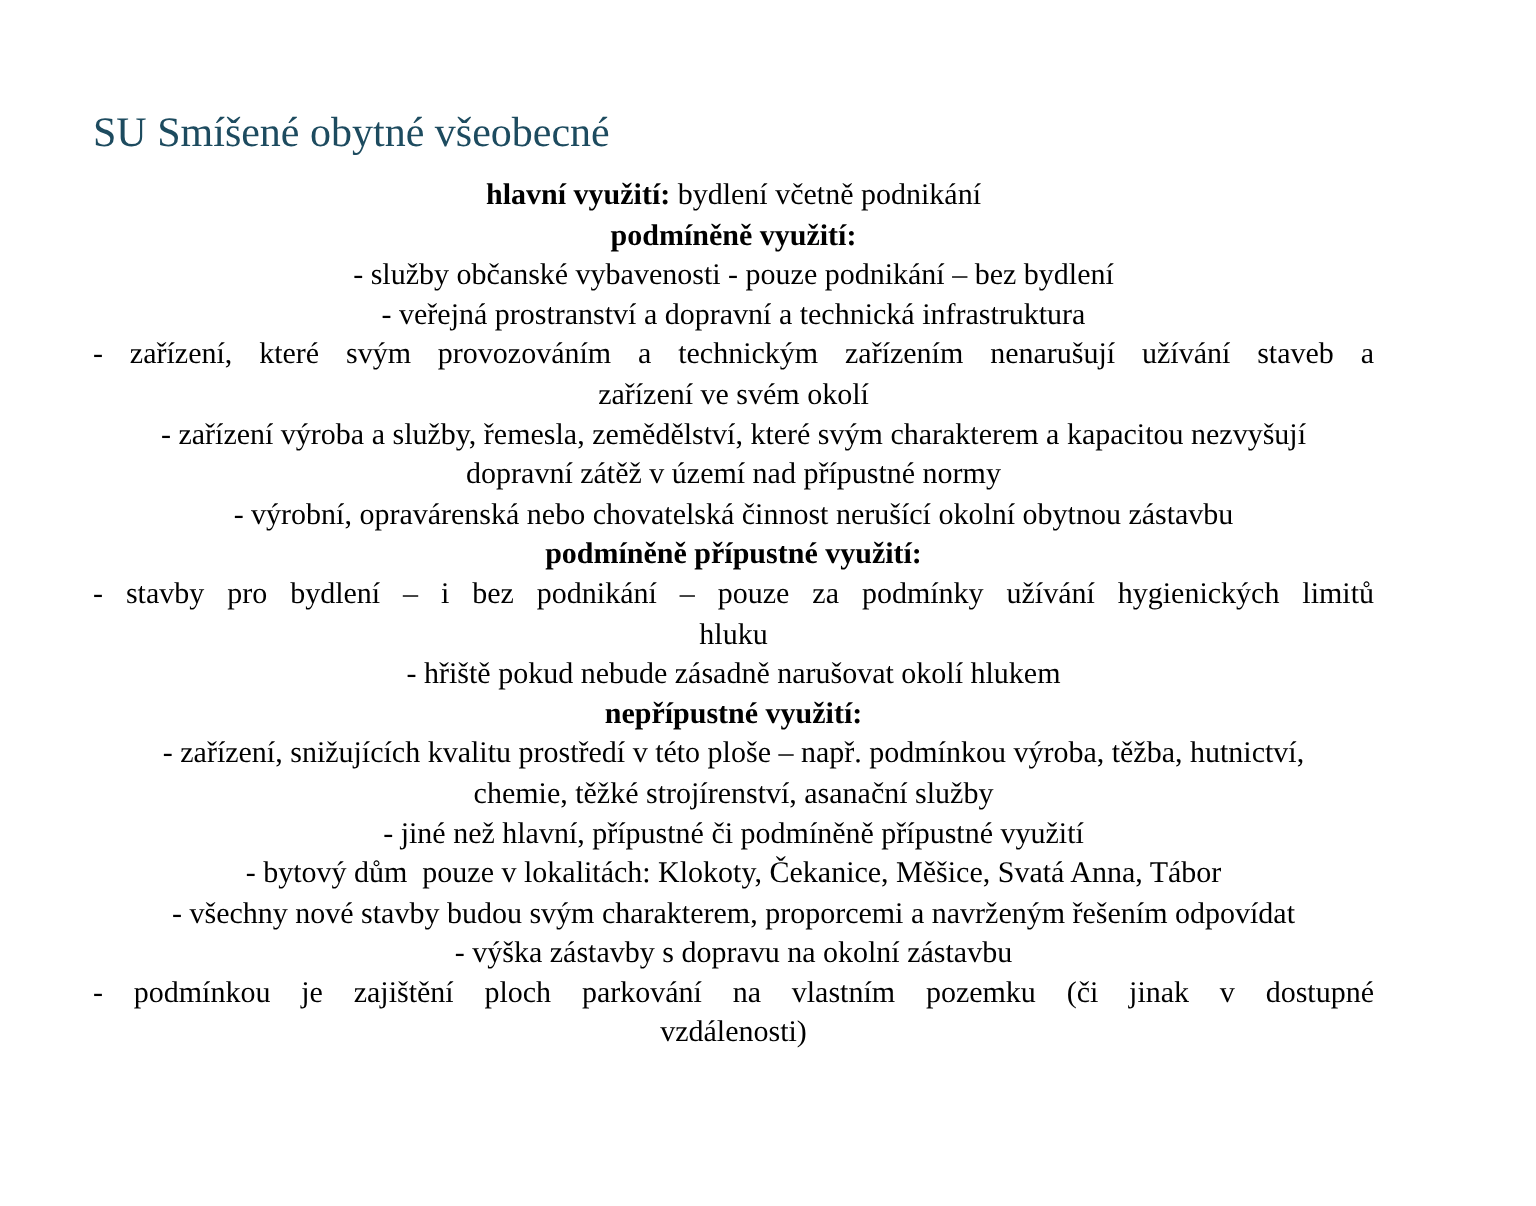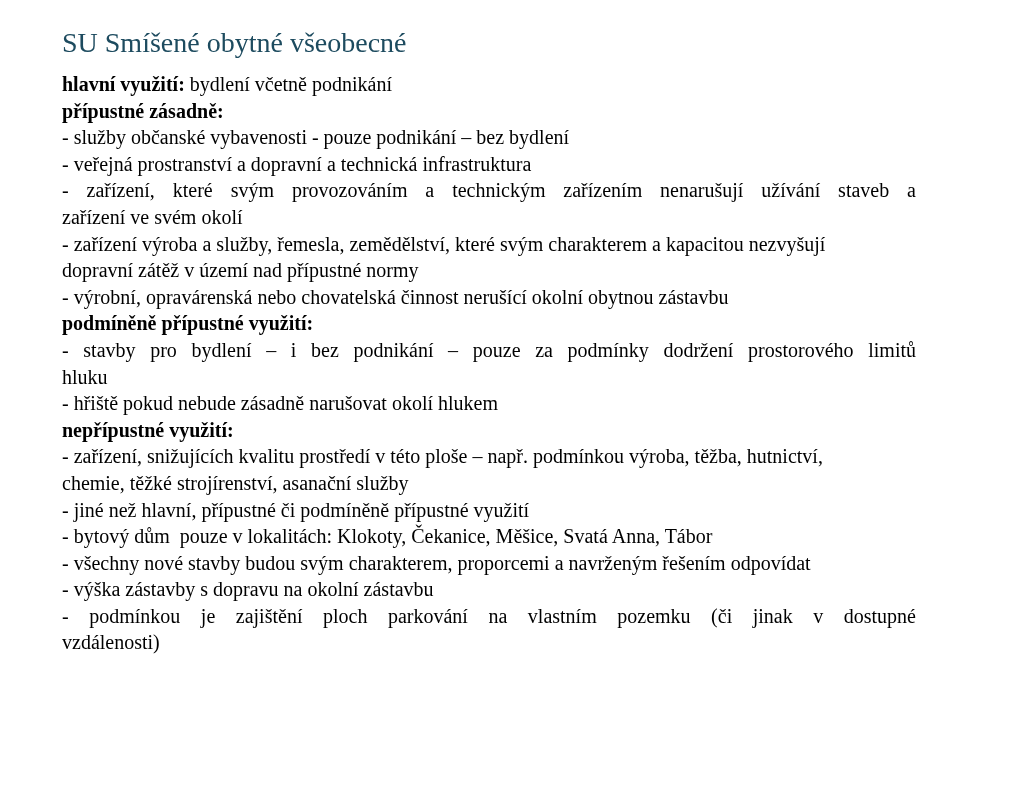--- a/index.html
+++ b/index.html
@@ -9,34 +9,35 @@
   }
   body {
     width: 1024px;
     height: 804px;
     font-family: "Liberation Serif", "DejaVu Serif", serif;
     color: #000000;
     overflow: hidden;
   }
   .doc {
     padding: 26px 108px 0 62px; 
+    margin-top: 46px;
   }
   .doc-title {
     font-size: 28px;
     line-height: 34px;
     font-weight: 400;
     color: #1d4b5f;
     margin: 0 0 11px 0;
     white-space: pre-wrap;
   }
   .line {
     font-size: 20px;
     line-height: 26.6px;
     white-space: pre-wrap;
-    text-align: left;
+    text-align: center;
   }
   .bold {
     font-weight: 700;
   }
   
   .stretch {
     text-align: justify;
     text-align-last: justify;
   }
   .indent {
@@ -46,33 +47,33 @@
 </head>
 <body>
 
 <div class="doc">
 
   <h1 class="doc-title">SU Smíšené obytné všeobecné</h1>
 
   <div class="line"><span class="bold">hlavní využití:</span><span> bydlení včetně podnikání</span></div>
 
   <div>
-    <div class="line bold">přípustné zásadně:</div>
+    <div class="line bold">podmíněně využití:</div>
     <div class="line">- služby občanské vybavenosti - pouze podnikání – bez bydlení</div>
     <div class="line">- veřejná prostranství a dopravní a technická infrastruktura</div>
     <div class="line stretch">- zařízení, které svým provozováním a technickým zařízením nenarušují užívání staveb a</div>
     <div class="line">zařízení ve svém okolí</div>
     <div class="line">- zařízení výroba a služby, řemesla, zemědělství, které svým charakterem a kapacitou nezvyšují</div>
     <div class="line">dopravní zátěž v území nad přípustné normy</div>
     <div class="line">- výrobní, opravárenská nebo chovatelská činnost nerušící okolní obytnou zástavbu</div>
   </div>
 
   <div>
     <div class="line bold">podmíněně přípustné využití:</div>
-    <div class="line stretch">- stavby pro bydlení – i bez podnikání – pouze za podmínky dodržení prostorového limitů</div>
+    <div class="line stretch">- stavby pro bydlení – i bez podnikání – pouze za podmínky užívání hygienických limitů</div>
     <div class="line">hluku</div>
     <div class="line">- hřiště pokud nebude zásadně narušovat okolí hlukem</div>
   </div>
 
   <div>
     <div class="line bold">nepřípustné využití:</div>
     <div class="line">- zařízení, snižujících kvalitu prostředí v této ploše – např. podmínkou výroba, těžba, hutnictví,</div>
     <div class="line">chemie, těžké strojírenství, asanační služby</div>
     <div class="line">- jiné než hlavní, přípustné či podmíněně přípustné využití</div>
   </div>

